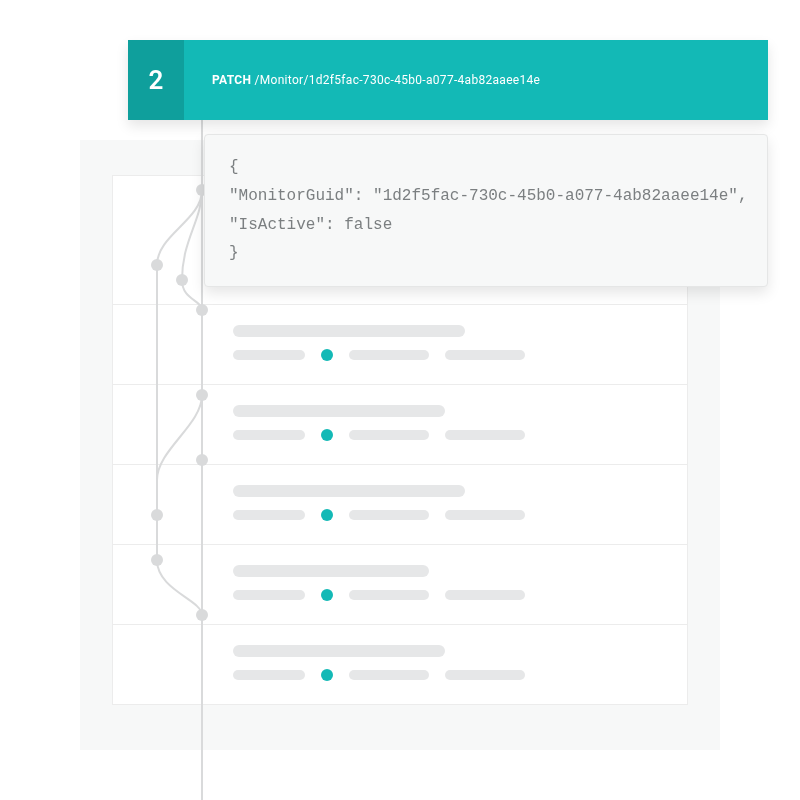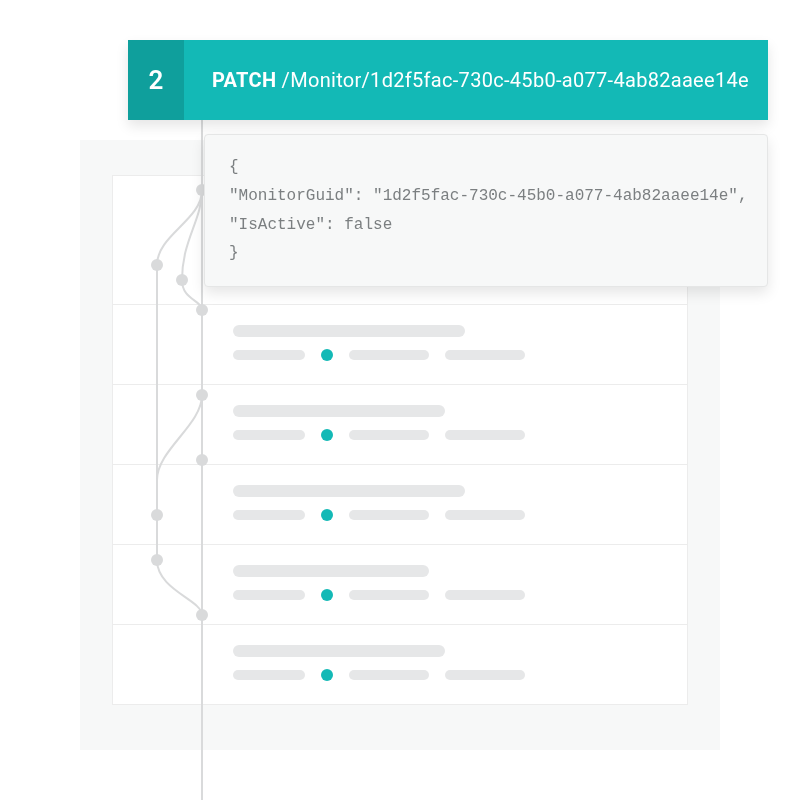--- a/index.html
+++ b/index.html
@@ -37,21 +37,21 @@
     display: flex;
     align-items: center;
     justify-content: center;
     color: #fff;
     font-size: 26px;
     font-weight: 600;
   }
   .header-text {
     padding-left: 28px;
     color: #fff;
-    font-size: 20px;
+    font-size: 12px;
     letter-spacing: 0.3px;
   }
   .header-method {
     font-weight: 700;
   }
   .header-path {
     font-weight: 400;
   }
   .code-block {
     position: absolute;

